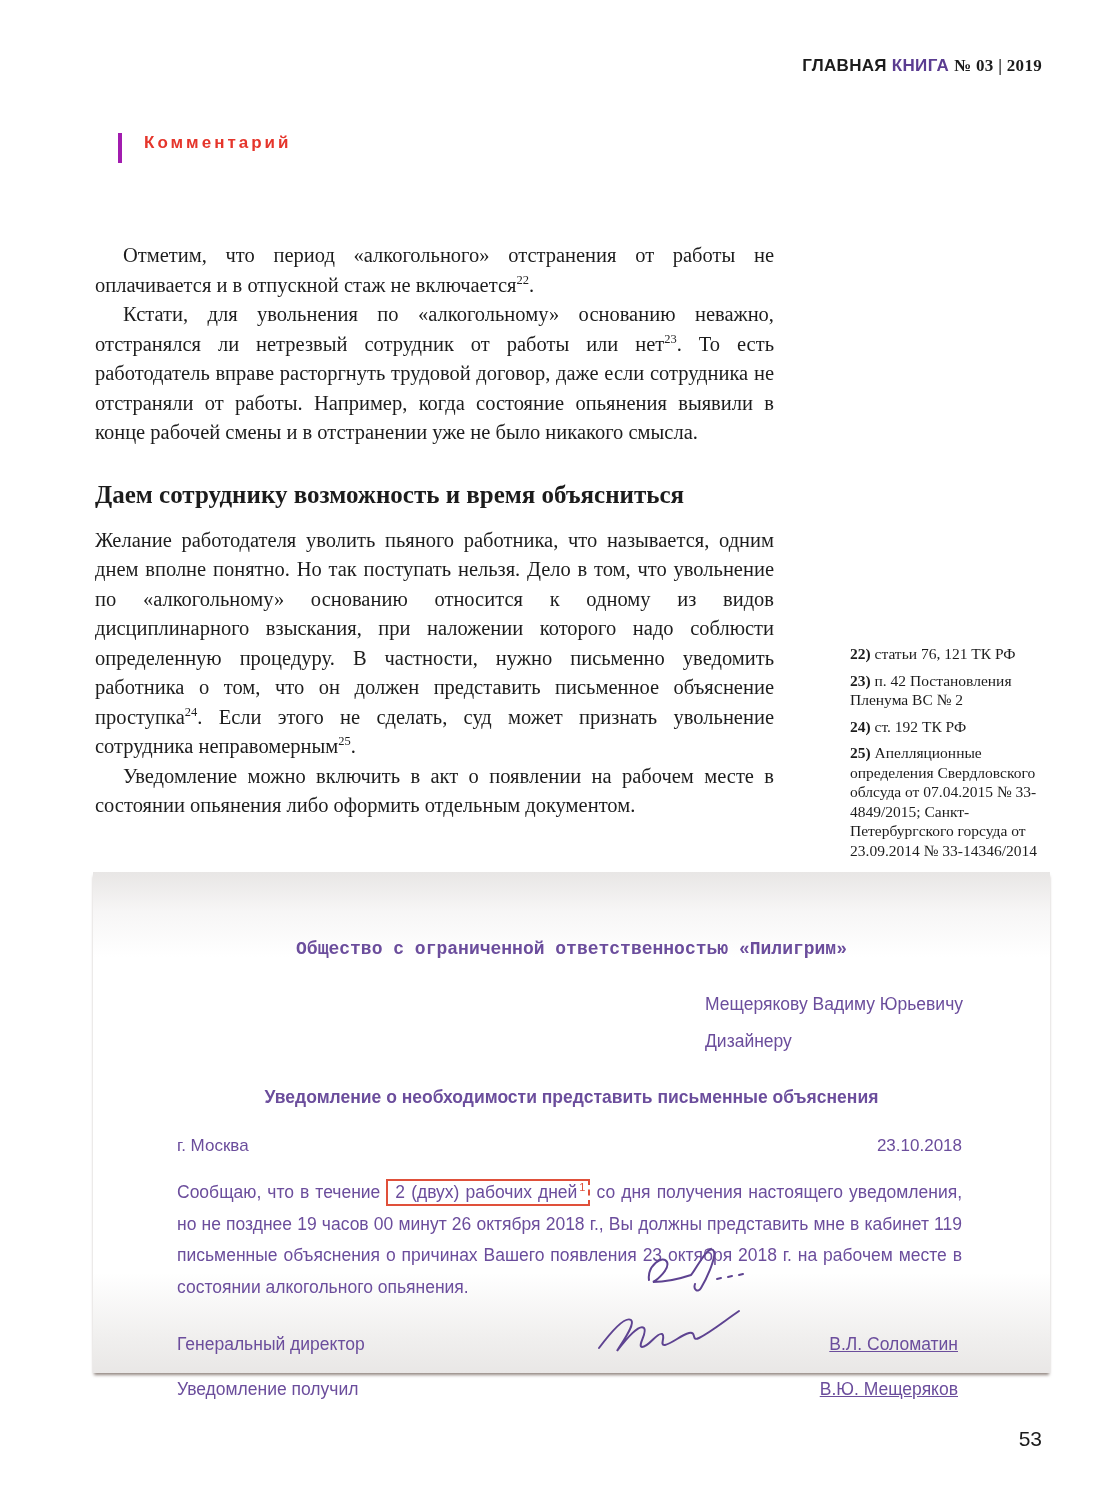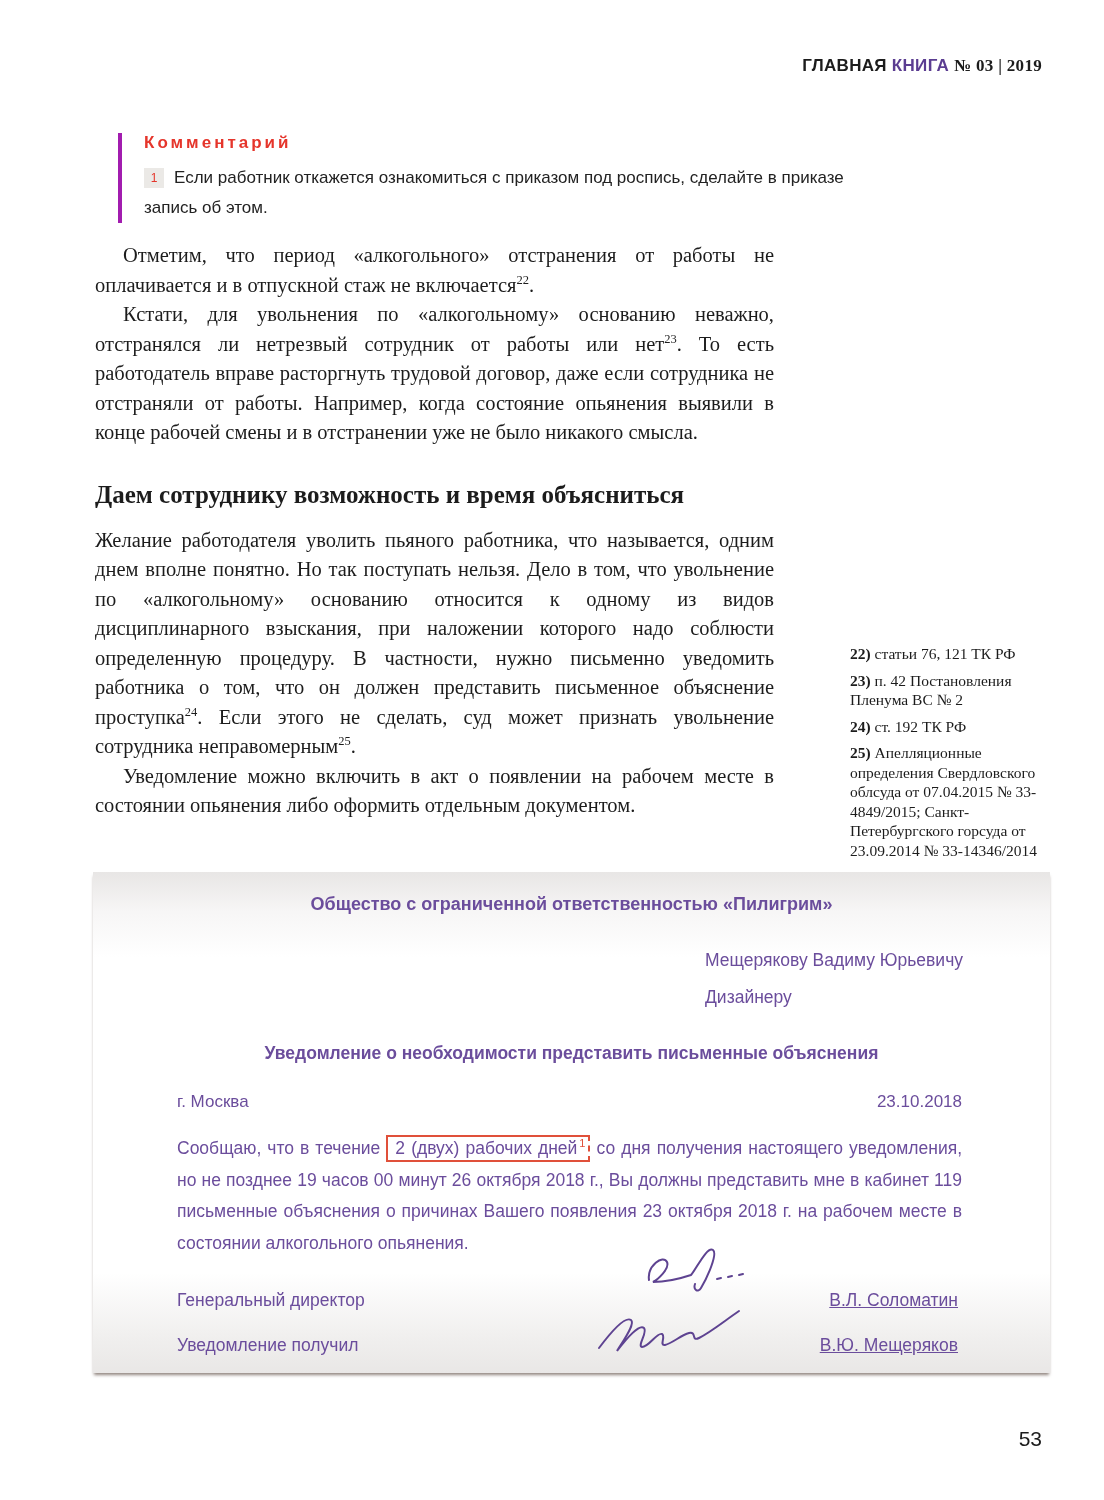--- a/index.html
+++ b/index.html
@@ -38,21 +38,21 @@
   
   .paper{position:absolute;top:872px;left:93px;width:957px;height:501px;
          background:linear-gradient(180deg,#e8e6e5 0%,#f7f6f6 8%,#ffffff 17%,#ffffff 80%,#f0efee 93%,#e9e7e6 100%);
          box-shadow:0 3px 3px -1px rgba(55,32,22,.55);
          font-family:"Liberation Sans",sans-serif;color:#6b4d9c;}
   .paper::before,.paper::after{content:"";position:absolute;z-index:-1;bottom:4px;width:44%;height:18px;
          box-shadow:0 10px 13px rgba(70,45,30,.55);}
   .paper::before{left:10px;transform:skew(-5deg) rotate(-2.2deg);}
   .paper::after{right:10px;transform:skew(5deg) rotate(2.2deg);}
 
-  .l-company{padding-top:22px;text-align:center;font-weight:bold;font-size:18px;}
+  .l-company{padding-top:67px;text-align:center;font-weight:bold;font-size:18px;font-family:Liberation Mono, monospace;}
   .l-addr{margin:27px 0 0 612px;font-size:17.5px;line-height:37px;}
   .l-title{margin-top:27px;text-align:center;font-weight:bold;font-size:17.5px;}
   .l-meta{display:flex;justify-content:space-between;padding:0 88px 0 84px;margin-top:28px;font-size:17px;}
   .l-body{padding:0 88px 0 84px;margin-top:21px;font-size:17.5px;line-height:31.5px;text-align:justify;}
   .redbox{border:2px solid #e0503a;border-right-style:dashed;padding:1px 3px 2px 7px;white-space:nowrap;}
   .redbox sup{color:#e0503a;font-size:11px;line-height:0;margin-left:2px;}
   .l-sign{position:relative;padding:0 92px 0 84px;font-size:17.5px;height:22px;}
   .l-sign .role{float:left;}
   .l-sign .name{float:right;text-decoration:underline;}
   .sign-row-1{margin-top:31px;}
@@ -69,21 +69,20 @@
 <div class="page">
 
   <div class="masthead">
     <span class="brand-black">ГЛАВНАЯ</span>
     <span class="brand-purple">КНИГА</span>
     <span class="issue">№ 03 | 2019</span>
   </div>
 
   <div class="comment">
     <p class="comment-title">Комментарий</p>
-    <p class="comment-text"><span class="fn-marker">1</span><span>Если работник откажется ознакомиться с приказом под роспись, сделайте в приказе запись об этом.</span></p>
   </div>
 
   <div class="article">
     <div id="paras-top">
         <p class="indent">Отметим, что период «алкогольного» отстранения от работы не оплачивается и в отпускной стаж не включается<sup>22</sup>.</p>
         <p class="indent">Кстати, для увольнения по «алкогольному» основанию неважно, отстранялся ли нетрезвый сотрудник от работы или нет<sup>23</sup>. То есть работодатель вправе расторгнуть трудовой договор, даже если сотрудника не отстраняли от работы. Например, когда состояние опьянения выявили в конце рабочей смены и в отстранении уже не было никакого смысла.</p>
       </div>
     <h2>Даем сотруднику возможность и время объясниться</h2>
     <div id="paras-bottom">
         <p>Желание работодателя уволить пьяного работника, что называется, одним днем вполне понятно. Но так поступать нельзя. Дело в том, что увольнение по «алкогольному» основанию относится к одному из видов дисциплинарного взыскания, при наложении которого надо соблюсти определенную процедуру. В частности, нужно письменно уведомить работника о том, что он должен представить письменное объяснение проступка<sup>24</sup>. Если этого не сделать, суд может признать увольнение сотрудника неправомерным<sup>25</sup>.</p>

